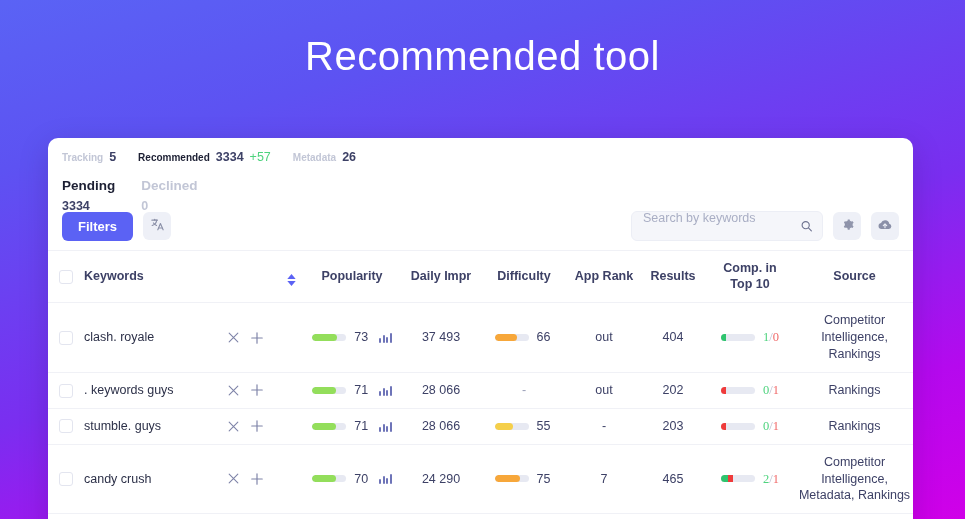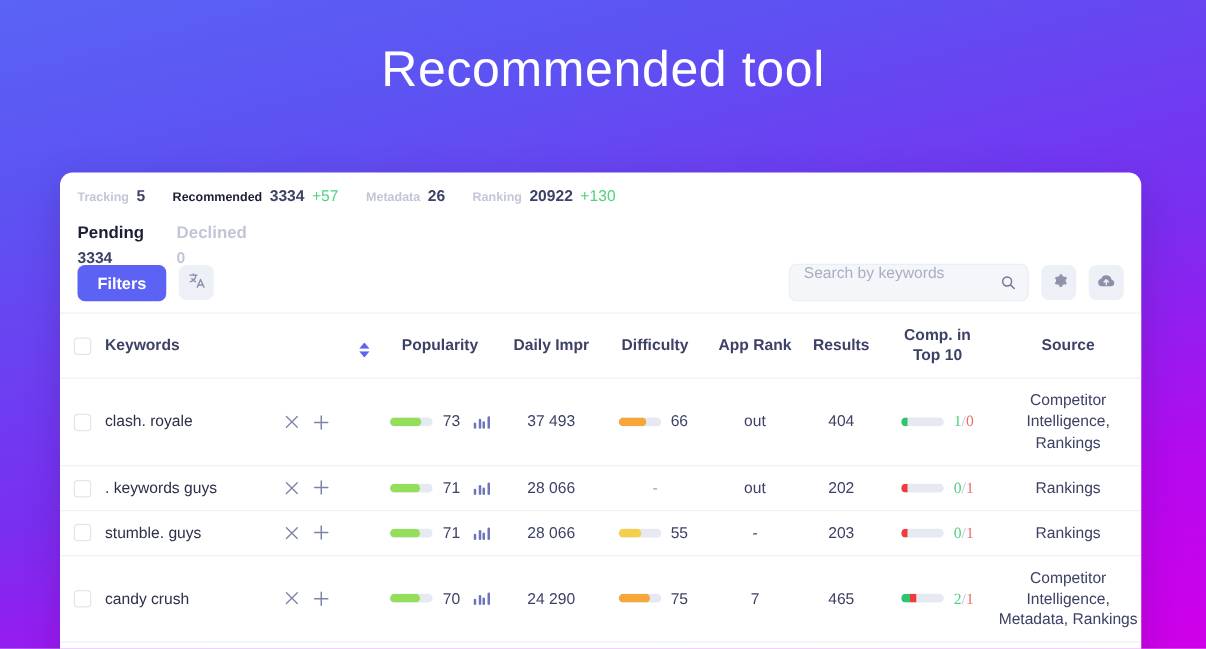--- a/index.html
+++ b/index.html
@@ -222,25 +222,20 @@
         <span class="tab-count">5</span>
       </div>
       <div class="tab active">
         <span class="tab-label">Recommended</span>
         <span class="tab-count">3334</span>
         <span class="tab-delta">+57</span>
       </div>
       <div class="tab inactive">
         <span class="tab-label">Metadata</span>
         <span class="tab-count">26</span>
-      </div>
-      <div class="tab inactive">
-        <span class="tab-label">Ranking</span>
-        <span class="tab-count">20922</span>
-        <span class="tab-delta">+130</span>
       </div>
     </div>
 
   <div class="subtabs-row pad-x" id="subtabsRow">
       <div class="subtab active">
         <span class="subtab-label">Pending</span>
         <span class="subtab-count">3334</span>
         <span class="subtab-delta">+57</span>
       </div>
       <div class="subtab inactive">

